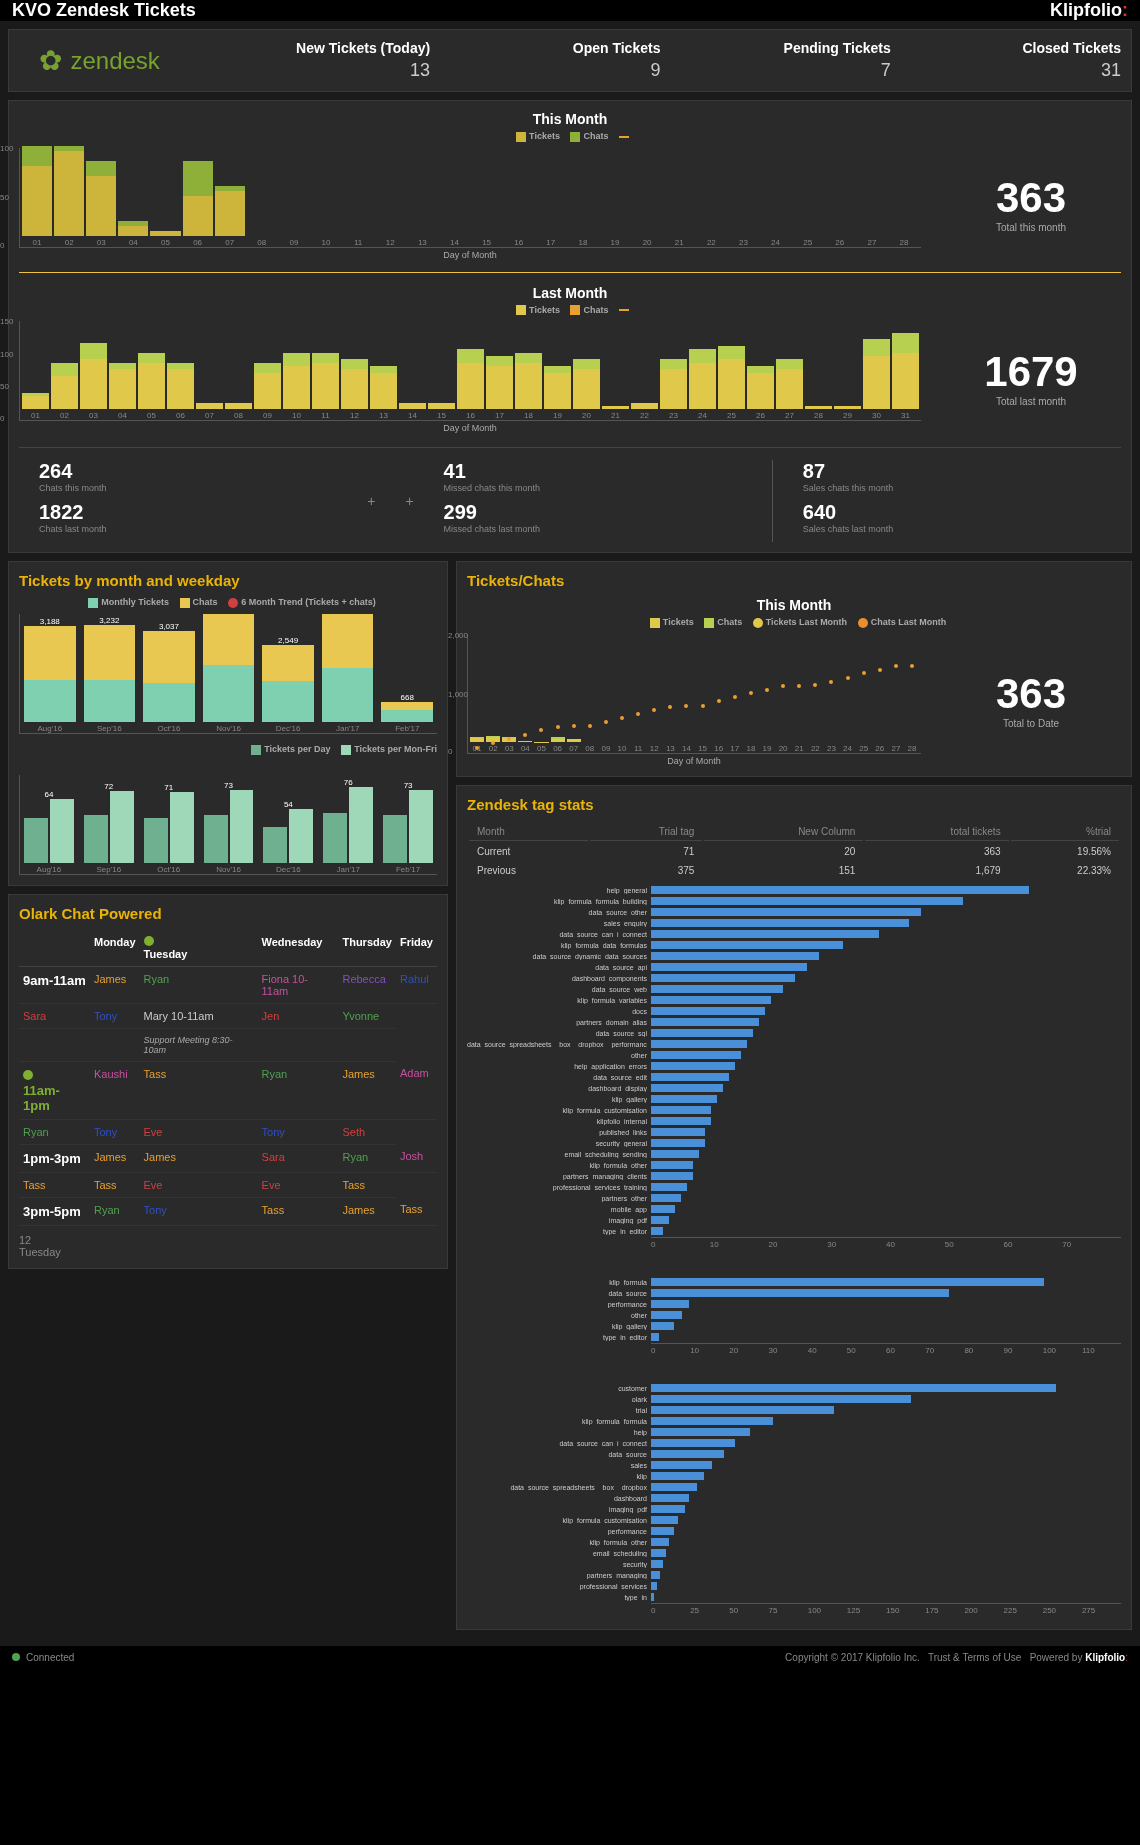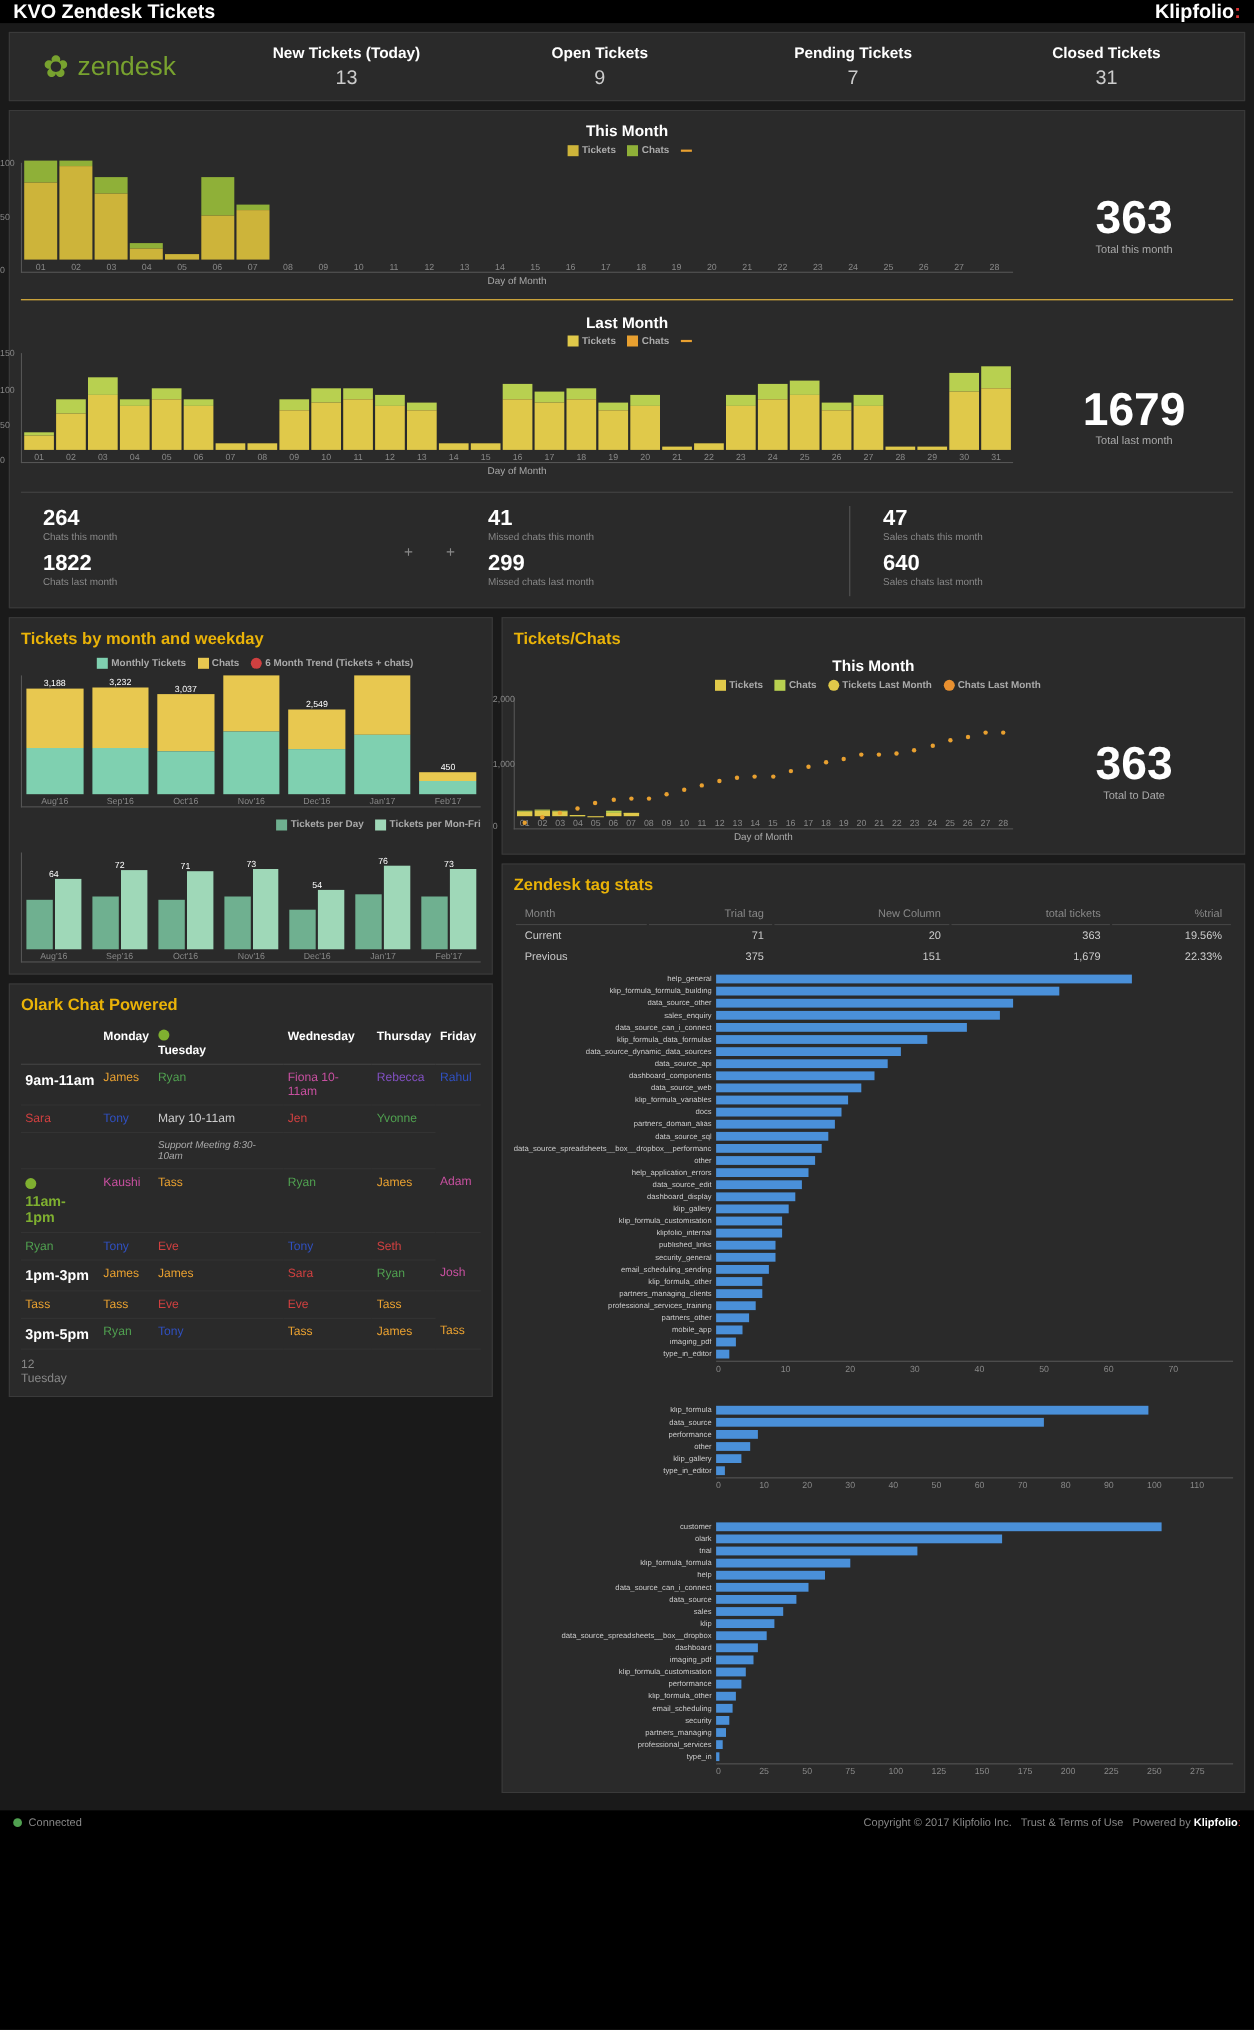--- a/index.html
+++ b/index.html
@@ -7,21 +7,21 @@
 .header{display:flex;justify-content:space-between;align-items:center;padding:0 12px;background:#000}
 .header h1{color:#fff;font-size:18px;font-weight:700}
 .brand{color:#fff;font-size:18px;font-weight:700}
 .brand .red{color:#d33}
 .wrap{padding:8px;background:#1a1a1a}
 .panel{background:#2a2a2a;border:1px solid #3a3a3a;margin-bottom:8px;padding:10px}
 .top{display:flex;align-items:center;gap:20px}
 .zlogo{display:flex;align-items:center;gap:8px;padding:0 20px}
 .zlogo .icon{color:#78a22f;font-size:28px}
 .zlogo .txt{color:#78a22f;font-size:24px;font-weight:400}
-.metric{flex:1;text-align:center}
+.metric{flex:1;text-align:right}
 .metric .lbl{color:#fff;font-size:14px;font-weight:700;margin-bottom:4px}
 .metric .val{color:#ccc;font-size:18px}
 .section-title{color:#fff;font-size:14px;font-weight:700;text-align:center;margin-bottom:4px}
 .legend{text-align:center;font-size:9px;color:#aaa;margin-bottom:6px}
 .legend span{display:inline-block;width:10px;height:10px;vertical-align:middle;margin:0 3px 0 8px}
 .chart-row{display:flex;align-items:center;gap:20px}
 .chart-area{flex:1}
 .bignum{width:180px;text-align:center}
 .bignum .n{color:#fff;font-size:42px;font-weight:700}
 .bignum .s{color:#aaa;font-size:10px}
@@ -584,21 +584,21 @@
         <div class="plus">+</div>
         <div class="plus">+</div>
         <div class="statcol">
           <div class="sv">41</div>
           <div class="sl">Missed chats this month</div>
           <div class="sv">299</div>
           <div class="sl">Missed chats last month</div>
         </div>
         <div class="sep"></div>
         <div class="statcol">
-          <div class="sv">47</div>
+          <div class="sv">87</div>
           <div class="sl">Sales chats this month</div>
           <div class="sv">640</div>
           <div class="sl">Sales chats last month</div>
         </div>
       </div>
 </div>
 
 <div class="cols">
   <div class="col-l">
     <div class="panel">
@@ -651,21 +651,21 @@
             </div>
             <div class="sbar">
               <div class="val-top"></div>
               <div class="sstack">
                 <div style="height:54px;background:#7fd0b0"></div>
                 <div style="height:54px;background:#e8c850"></div>
               </div>
               <div class="xlbl">Jan'17</div>
             </div>
             <div class="sbar">
-              <div class="val-top">450</div>
+              <div class="val-top">668</div>
               <div class="sstack">
                 <div style="height:12px;background:#7fd0b0"></div>
                 <div style="height:8.040000000000001px;background:#e8c850"></div>
               </div>
               <div class="xlbl">Feb'17</div>
             </div>
           </div>
       <div class="legend" style="text-align:right;margin-top:10px">
         <span style="background:#6fb090"></span><b>Tickets per Day</b>
         <span style="background:#9fd8b8"></span><b>Tickets per Mon-Fri</b>

